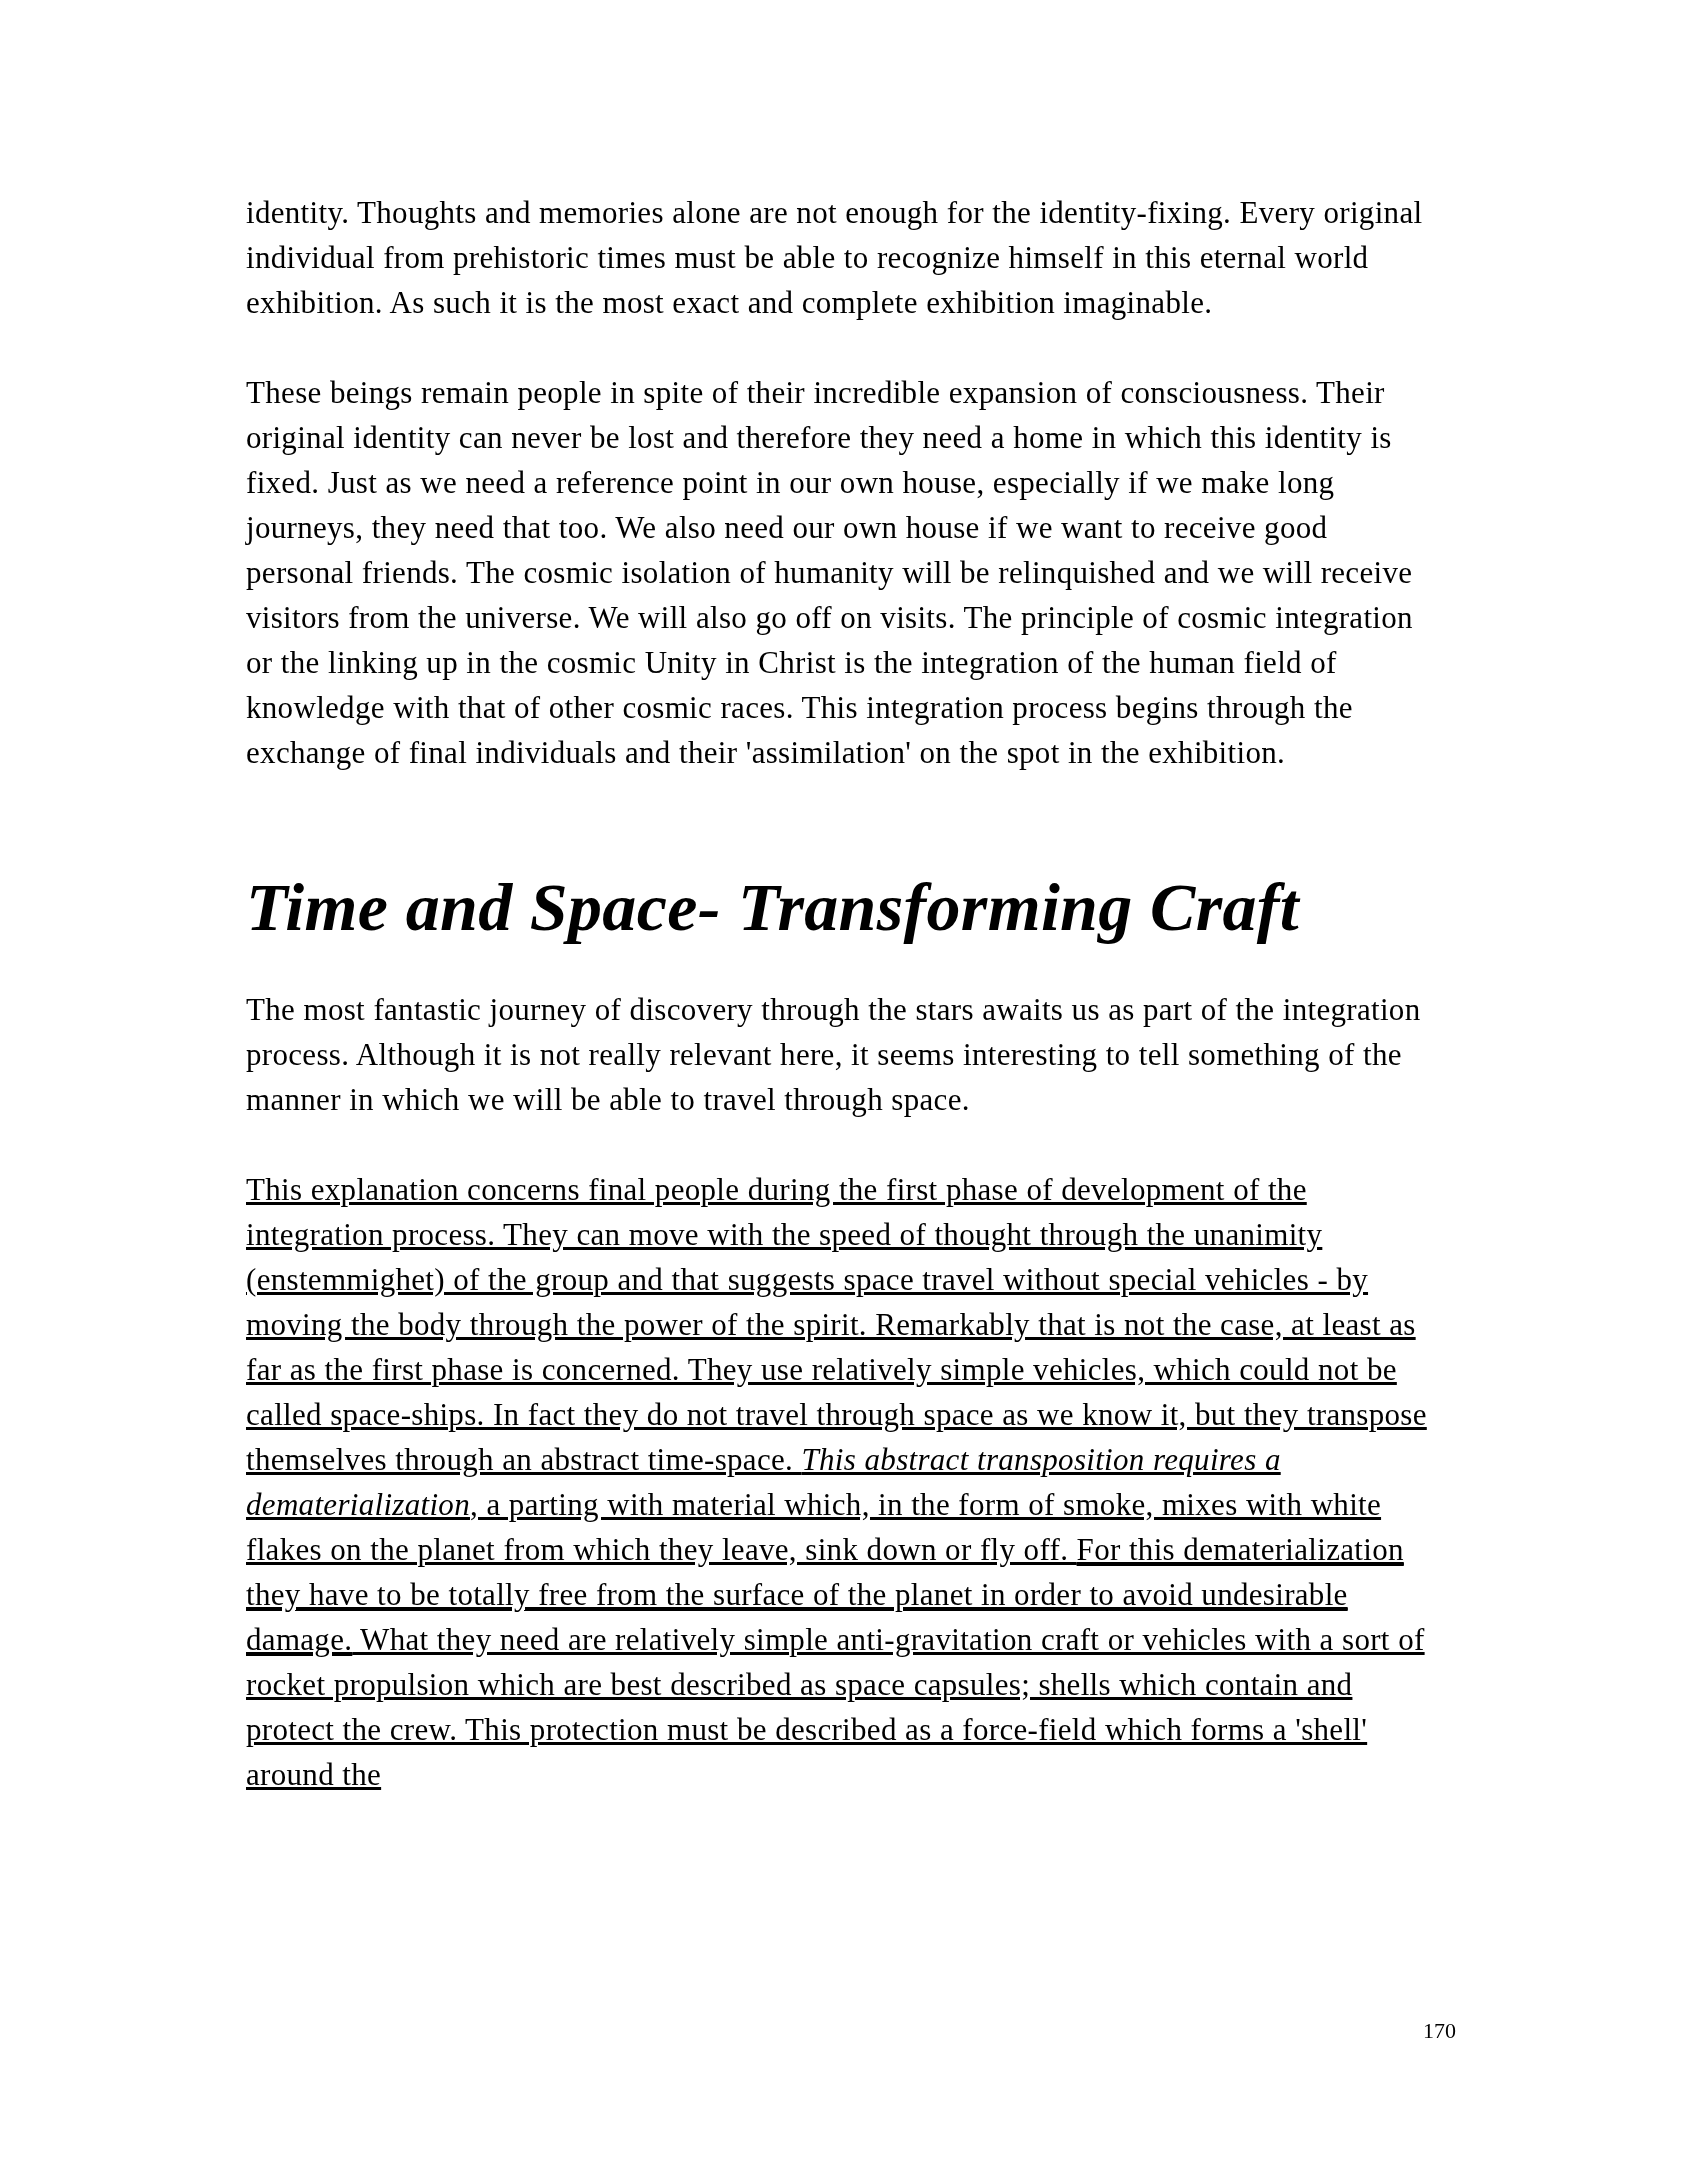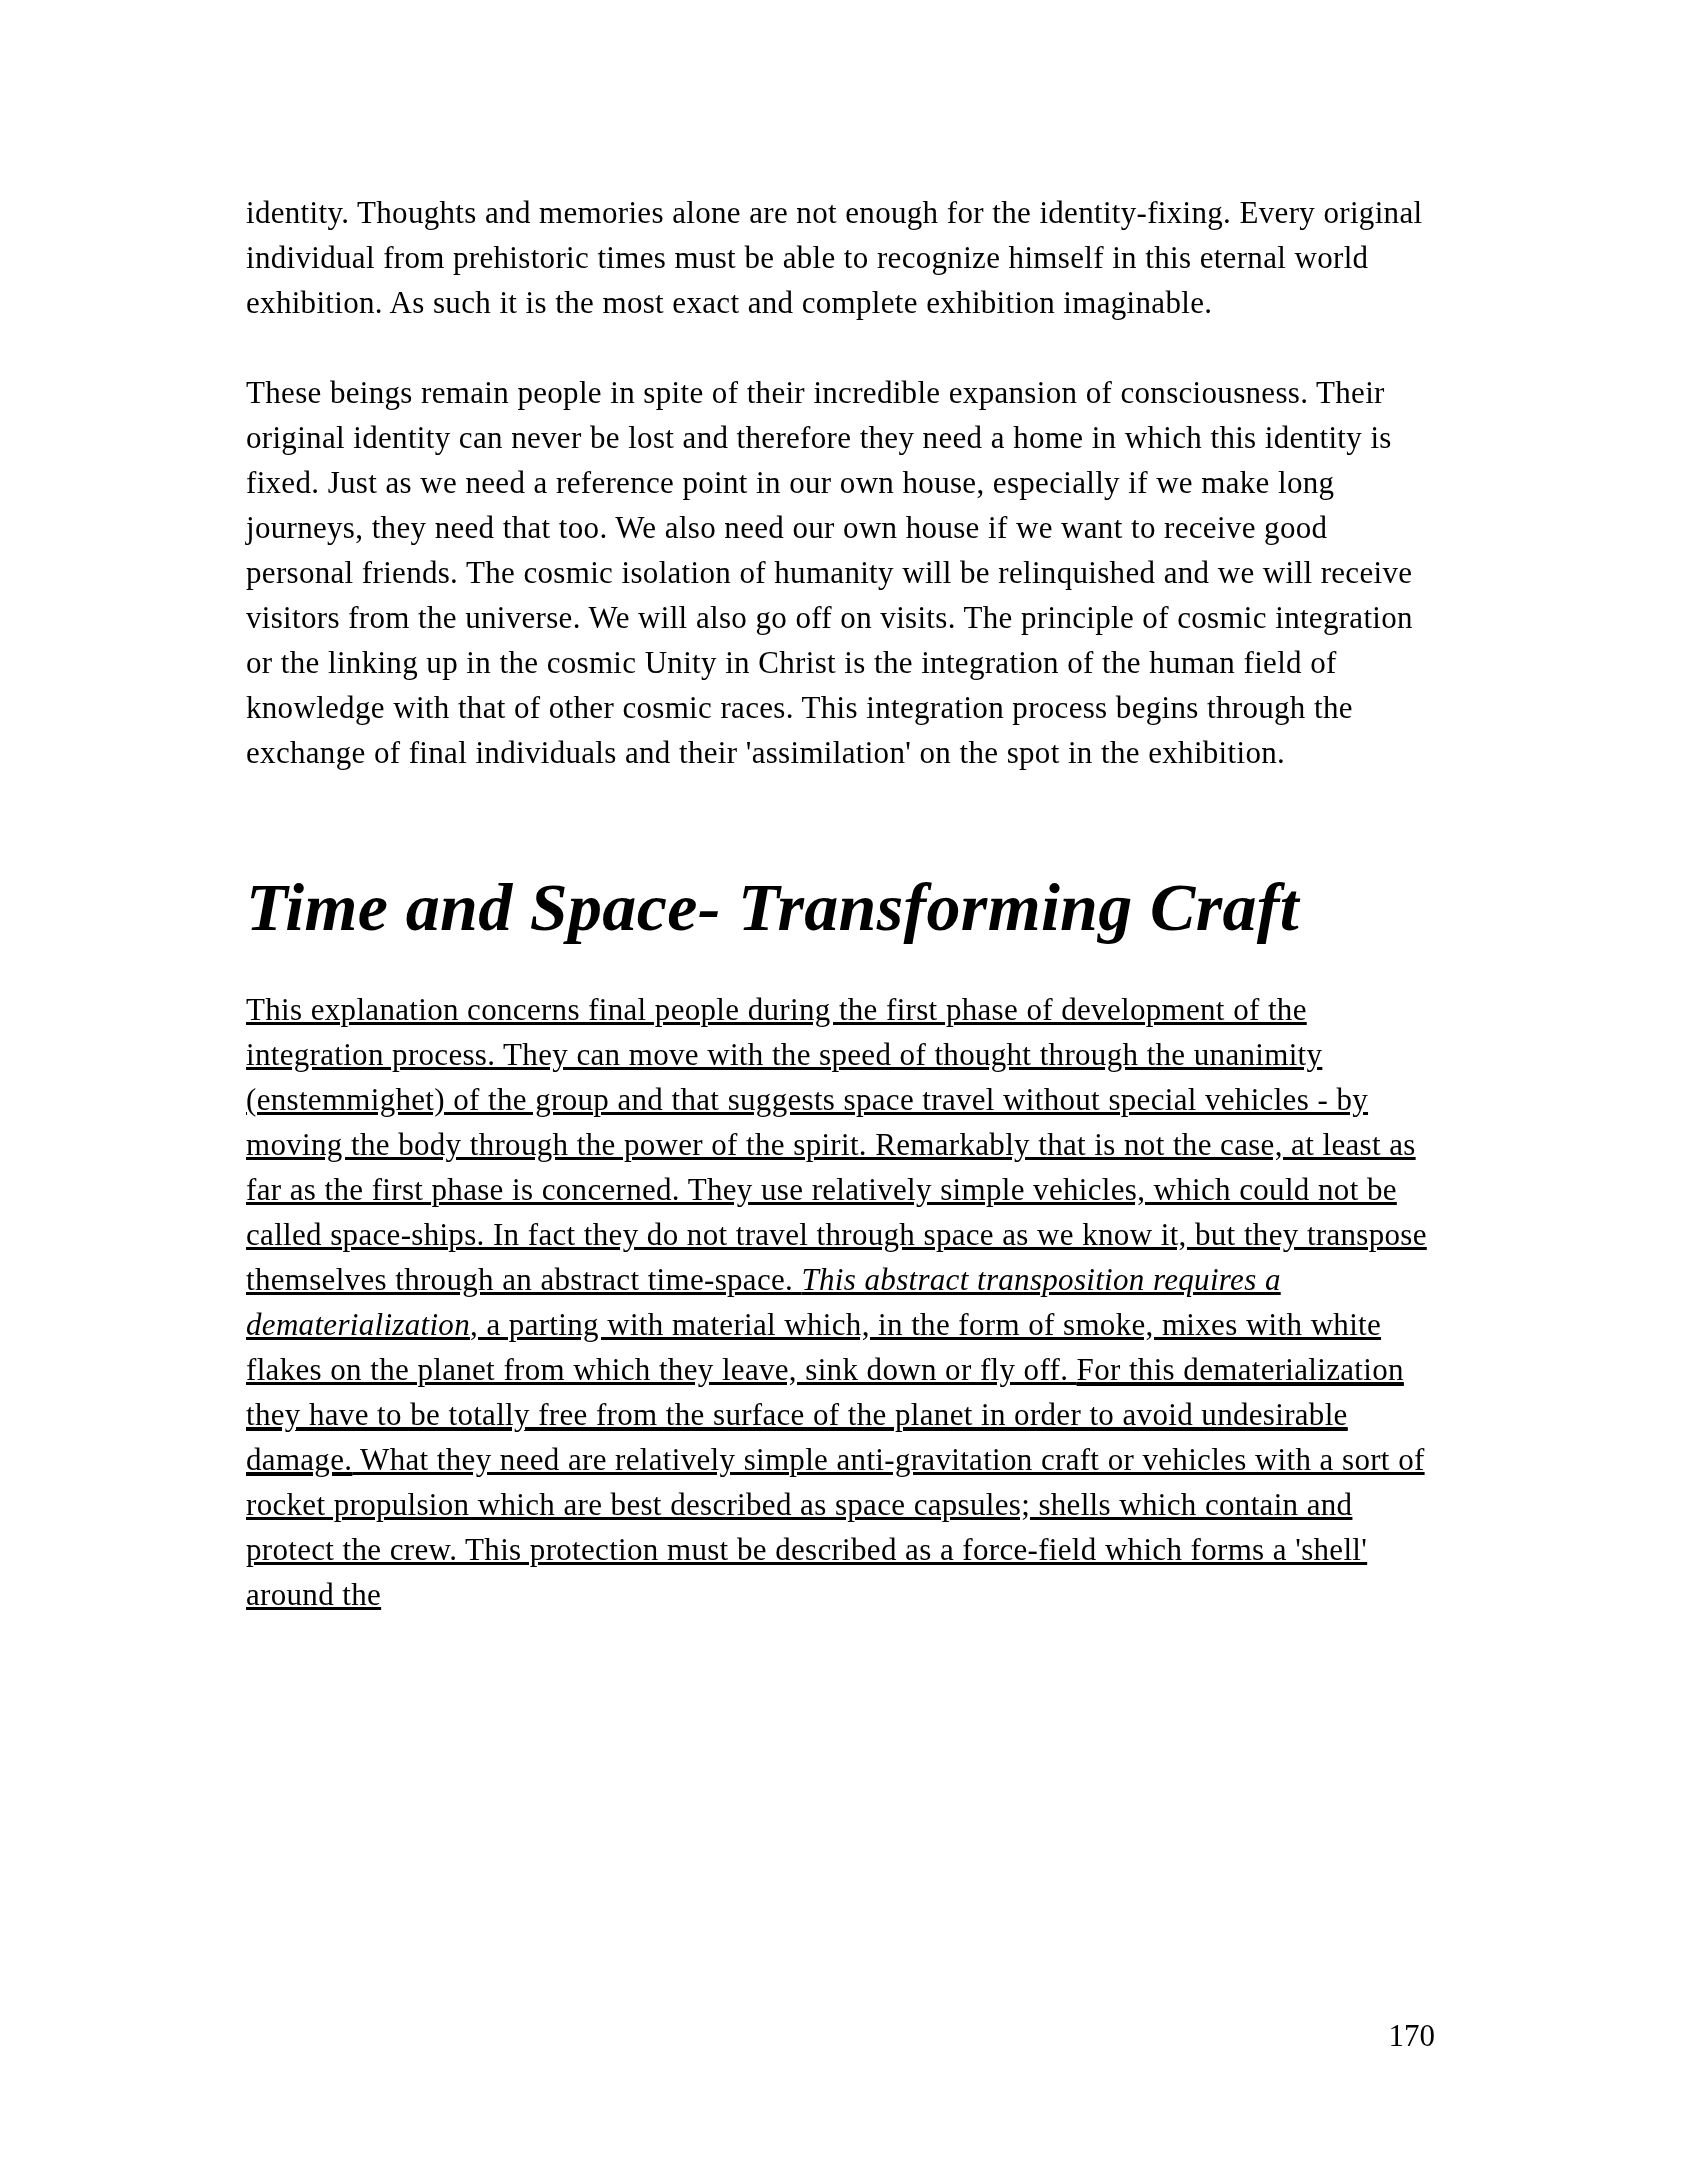--- a/index.html
+++ b/index.html
@@ -53,42 +53,43 @@
   }
   em.ital {
     font-style: italic;
   }
   span.uline {
     text-decoration: underline;
     text-underline-offset: 3px;
   }
   .page-number {
     position: absolute;
-    right: 248px;
+    right: 227px;
     top: 2020px;
-    font-size: 31px;
+    font-size: 22px;
     line-height: 1;
     text-align: center;
   }
 </style>
 </head>
 <body>
 
 <div class="page">
 
   <div class="content">
 
     <p class="para">identity. Thoughts and memories alone are not enough for the identity-fixing. Every original individual from prehistoric times must be able to recognize himself in this eternal world exhibition. As such it is the most exact and complete exhibition imaginable.</p>
 
     <p class="para">These beings remain people in spite of their incredible expansion of consciousness. Their original identity can never be lost and therefore they need a home in which this identity is fixed. Just as we need a reference point in our own house, especially if we make long journeys, they need that too. We also need our own house if we want to receive good personal friends. The cosmic isolation of humanity will be relinquished and we will receive visitors from the universe. We will also go off on visits. The principle of cosmic integration or the linking up in the cosmic Unity in Christ is the integration of the human field of knowledge with that of other cosmic races. This integration process begins through the exchange of final individuals and their 'assimilation' on the spot in the exhibition.</p>
 
     <div class="gap-before-heading"></div>
 
     <h2 class="section-heading">Time and Space- Transforming Craft</h2>
 
+    <p class="para">The most fantastic journey of discovery through the stars awaits us as part of the integration process. Although it is not really relevant here, it seems interesting to tell something of the manner in which we will be able to travel through space.</p>
 
     <p class="para tight">
       <span>This explanation concerns final people during the first phase of development of the integration process. They can move with the speed of thought through the unanimity (enstemmighet) of the group and that suggests space travel without special vehicles - by moving the body through the power of the spirit. Remarkably that is not the case, at least as far as the first phase is concerned. They use relatively simple vehicles, which could not be called space-ships. In fact they do not travel through space as we know it, but they transpose themselves through an abstract time-space. </span><em class="ital">This abstract transposition requires a dematerialization</em><span>, a parting with material which, in the form of smoke, mixes with white flakes on the planet from which they leave, sink down or fly off. </span><span class="uline">For this dematerialization they have to be totally free from the surface of the planet in order to avoid undesirable damage.</span><span> What they need are relatively simple anti-gravitation craft or vehicles with a sort of rocket propulsion which are best described as space capsules; shells which contain and protect the crew. This protection must be described as a force-field which forms a 'shell' around the</span>
     </p>
 
   </div>
 
   <div class="page-number">170</div>
 
 </div>

